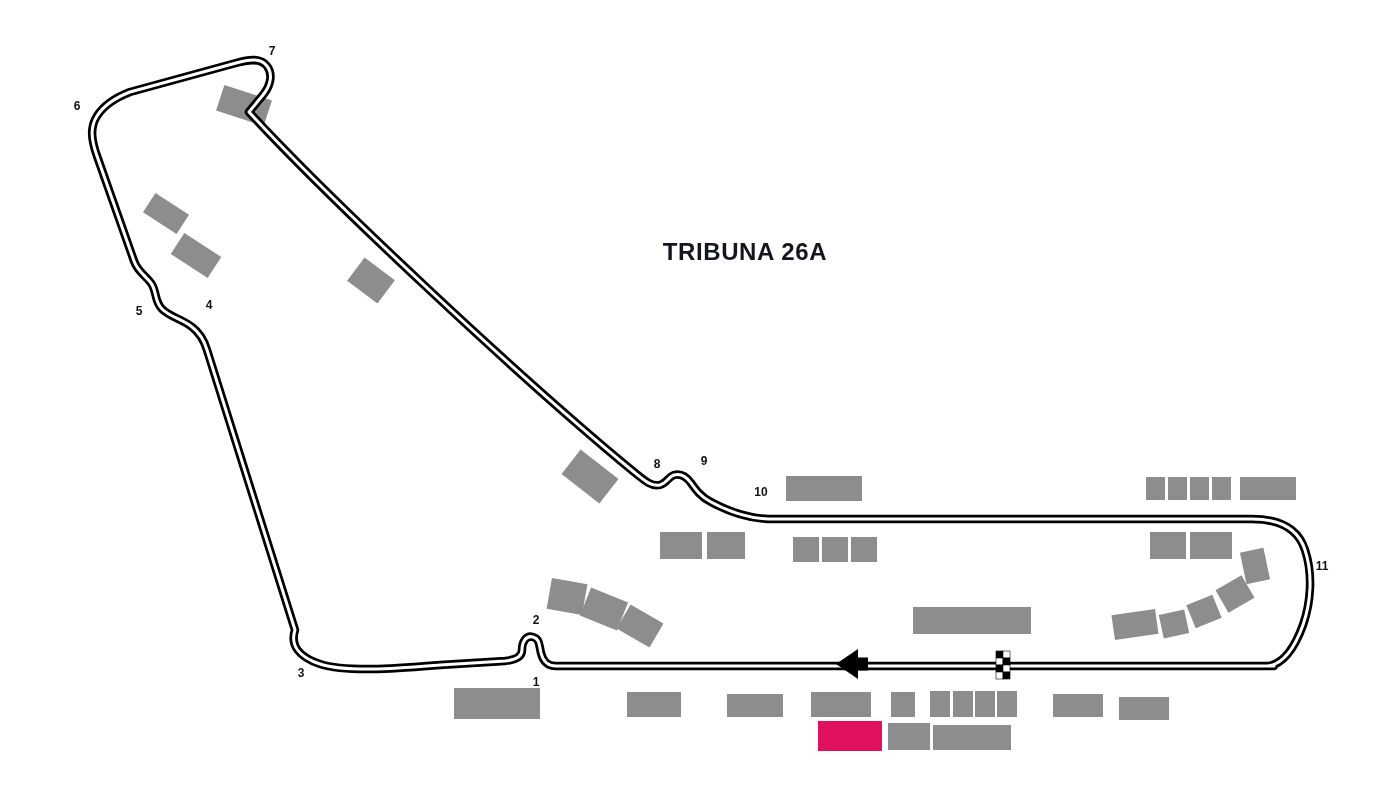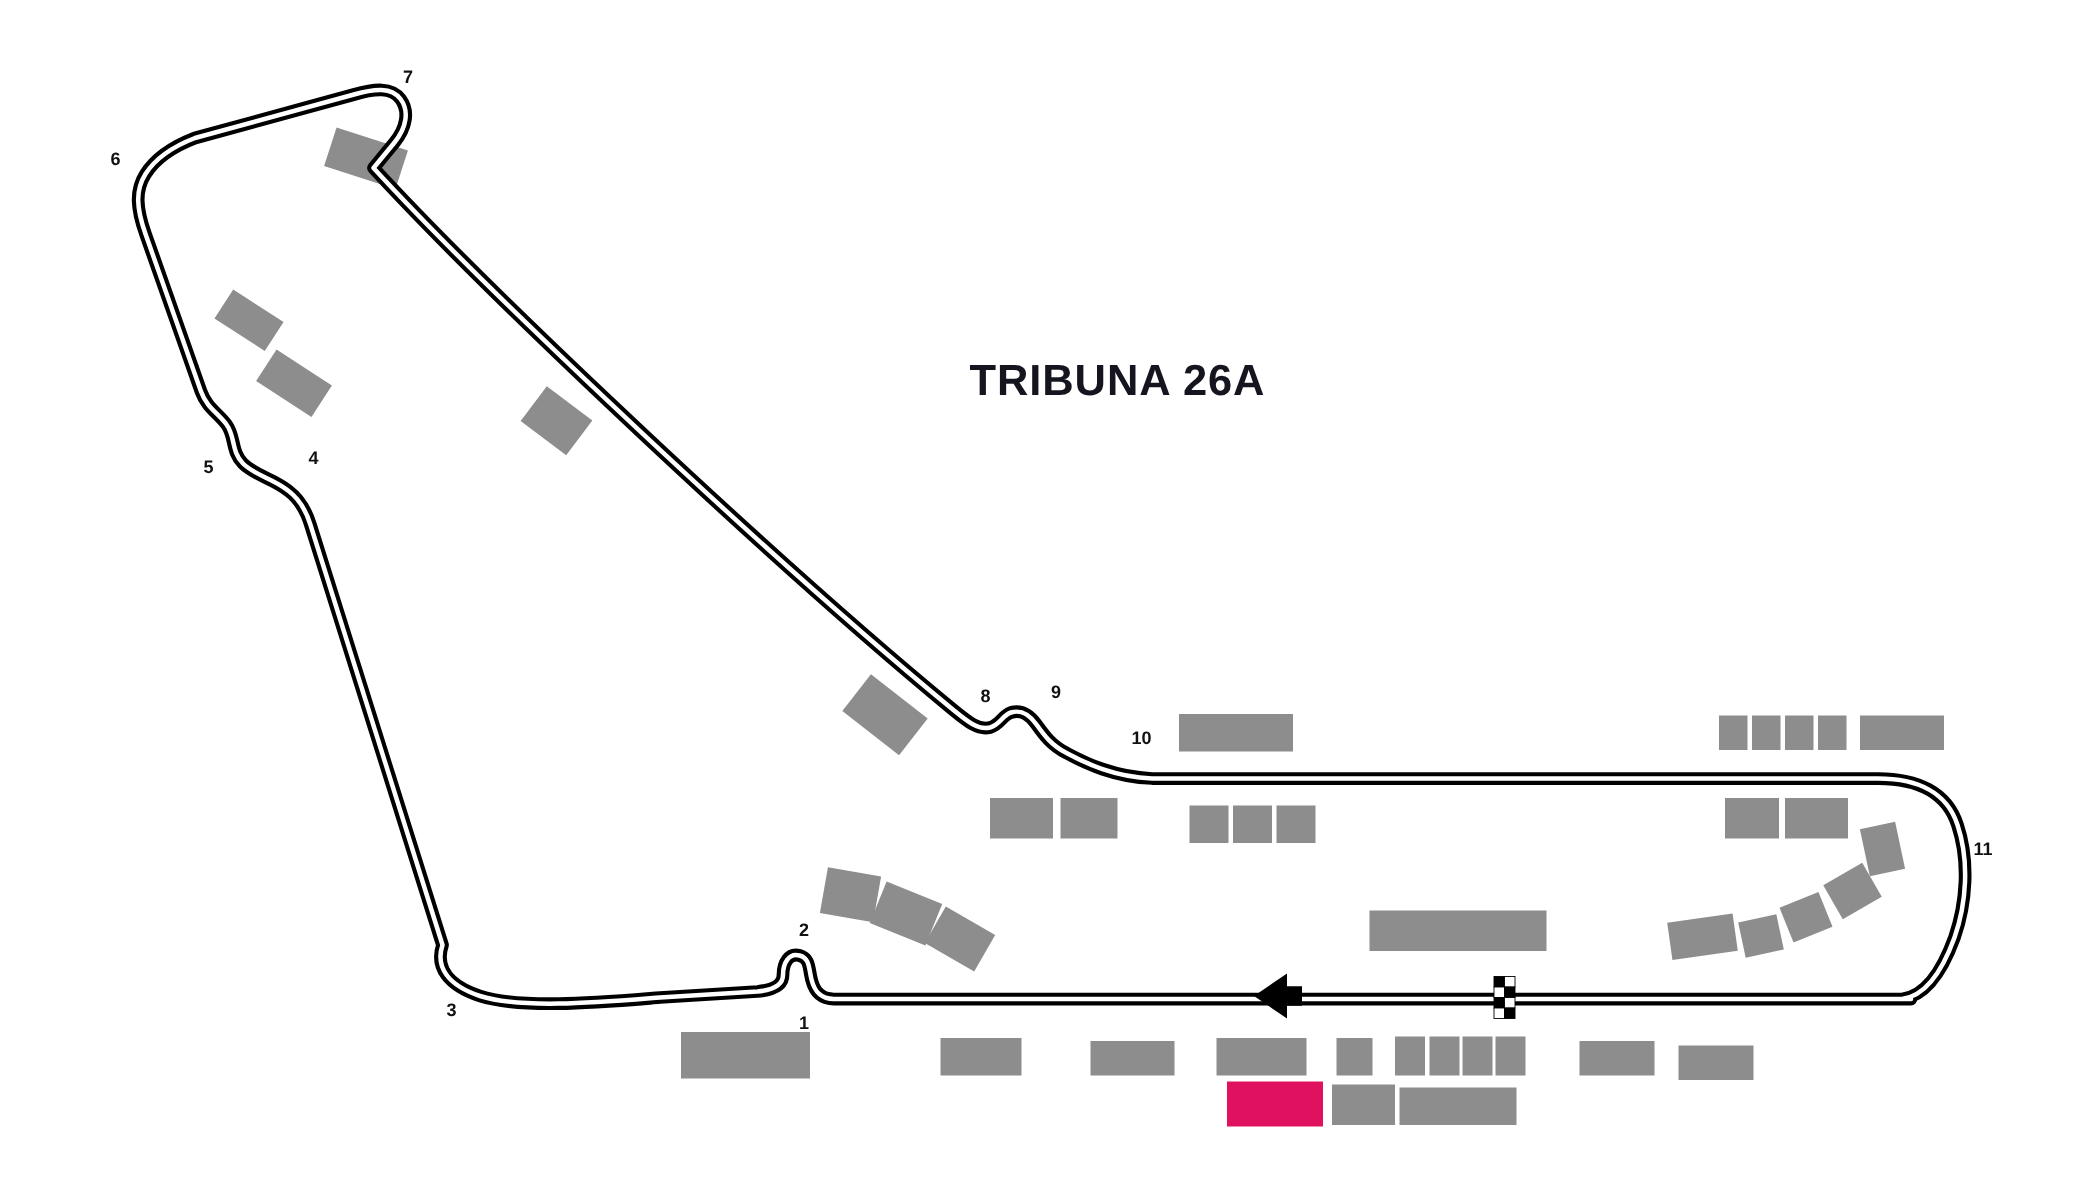--- a/index.html
+++ b/index.html
@@ -17,21 +17,21 @@
     font-size: 12px;
     font-weight: 700;
     fill: #111111;
   }
   .grandstand-title {
     position: absolute;
     left: 555px;
     top: 238px;
     width: 380px;
     text-align: center;
-    font-size: 29px;
+    font-size: 24px;
     font-weight: 700;
     letter-spacing: 0.6px;
     color: #15151f;
     user-select: none;
   }
 </style>
 </head>
 <body>
 
 <div class="canvas">

